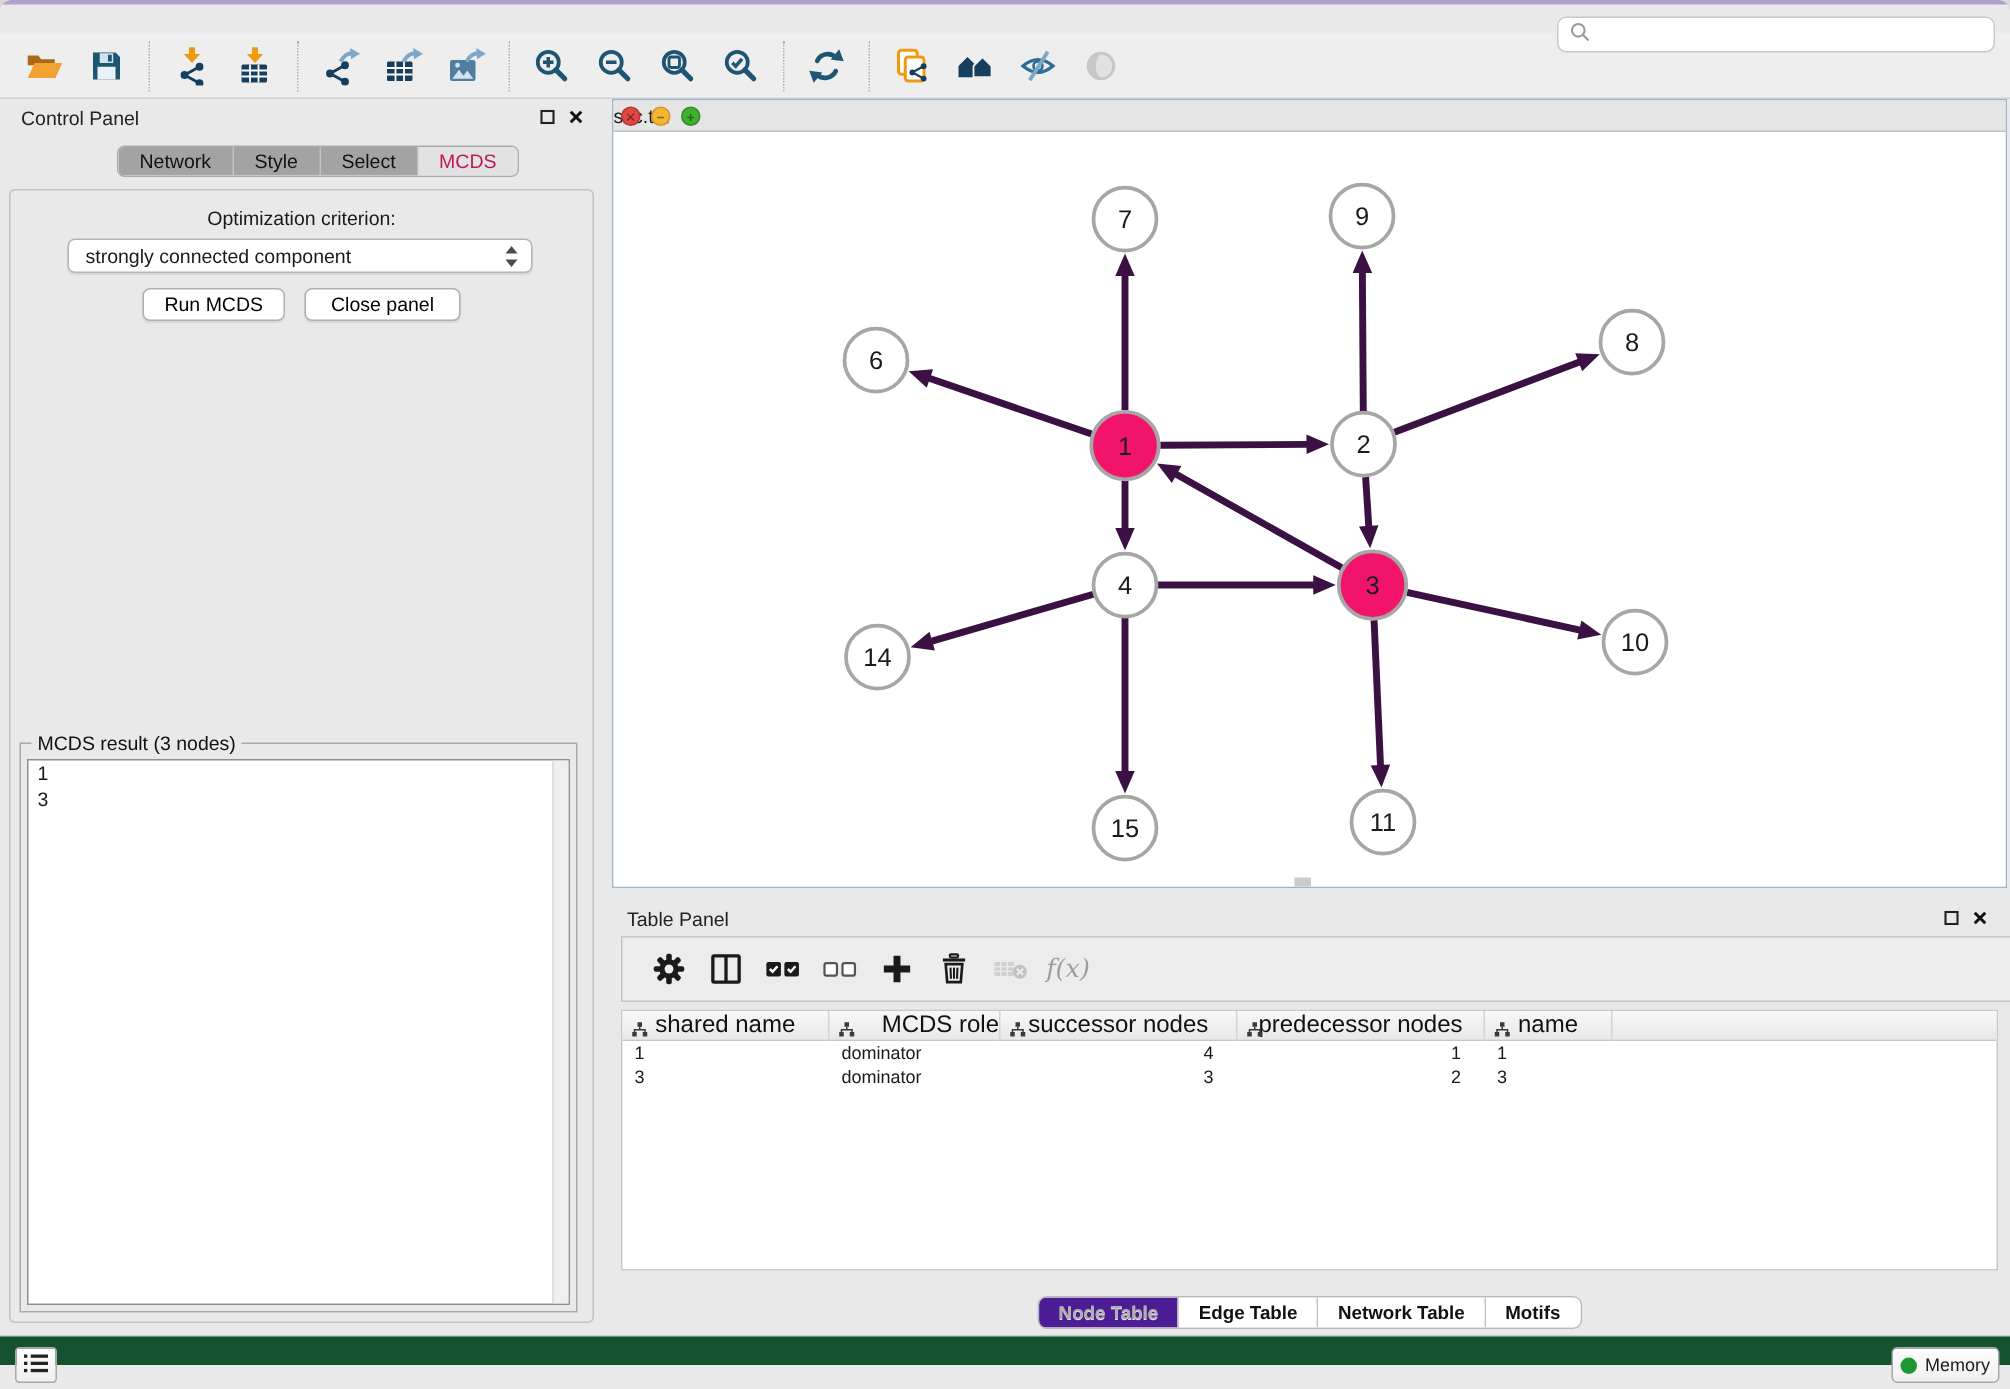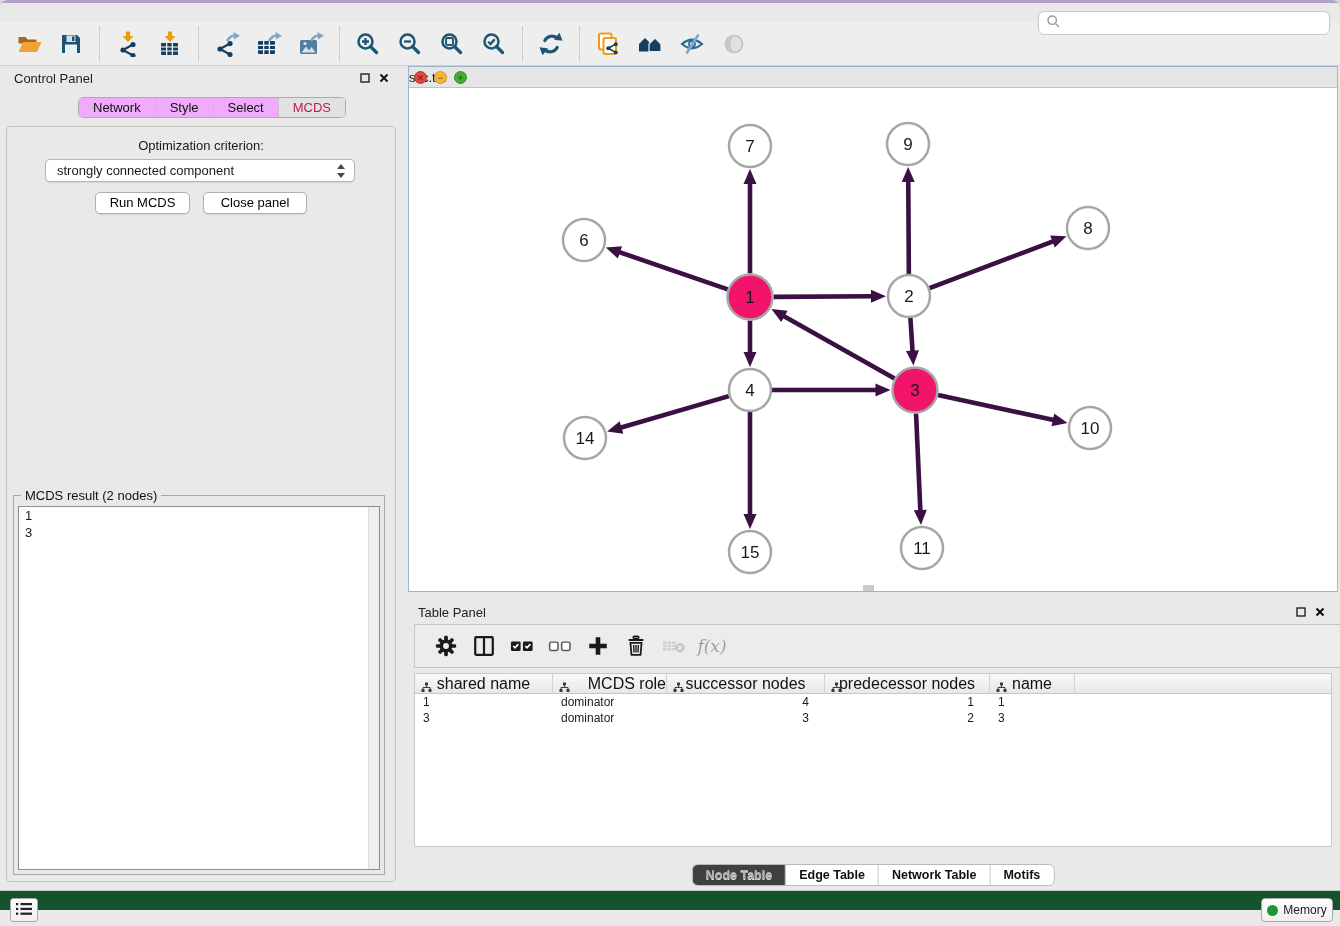--- a/index.html
+++ b/index.html
@@ -25,21 +25,21 @@
 
   
   #control-panel { position:absolute; left:0; top:66px; width:402px; height:824px; }
   .panel-header { position:relative; height:24px; }
   .panel-title { position:absolute; left:14px; top:5px; color:#222; }
   .panel-btns { position:absolute; right:12px; top:6px; display:flex; gap:7px; }
   .panel-btn { width:12px; height:12px; display:flex; align-items:center; justify-content:center; }
 
   #cp-tabs { position:absolute; left:78px; top:31px; height:21px; display:flex;
              border:1px solid #ababab; border-radius:5px; overflow:hidden; background:#fff; }
-  .cp-tab { padding:0 14px; line-height:19px; background:#f0abfc; color:#111; border-right:1px solid #c2c2c2;
+  .cp-tab { padding:0 14px; line-height:19px; background:#a3a3a3; color:#111; border-right:1px solid #c2c2c2;
             font-size:13px; text-align:center; }
   .cp-tab:last-child { border-right:none; }
   .cp-tab.selected { background:#e2e2e2; color:#be185d; }
 
   #cp-content { position:absolute; left:6px; top:60px; width:390px; height:756px;
                 background:#e9e9e9; border:1px solid #c2c2c2; border-radius:4px; }
   #opt-label { position:absolute; left:0; top:11px; width:100%; text-align:center; }
   #opt-select { position:absolute; left:38px; top:32px; width:310px; height:23px; background:#fff;
                 border:1px solid #b5b5b5; border-radius:5px; line-height:21px; padding-left:11px;
                 box-shadow:0 1px 1px rgba(0,0,0,.08); }
@@ -87,21 +87,21 @@
   .th-cell { position:relative; height:20px; border-right:1px solid #d4d4d4; display:flex;
              align-items:center; justify-content:center; font-size:16px; color:#111; }
   .th-icon { position:absolute; left:6px; top:5px; }
   .tr-row { display:flex; height:16px; font-size:12px; }
   .td-cell { height:16px; line-height:16px; overflow:hidden; }
   #tp-tabs { position:absolute; left:50%; transform:translateX(-50%); top:264px; height:22px; display:flex;
              border:1px solid #b9b9b9; border-radius:6px; overflow:hidden; background:#fff; }
   .tp-tab { padding:0 13px; line-height:20px; font-size:12.5px; font-weight:bold; color:#111; background:#fff;
             border-right:1px solid #c2c2c2; }
   .tp-tab:last-child { border-right:none; }
-  .tp-tab.selected { background:#404040; color:#aeaeae; text-shadow:0 1px 0 #e8e8e8; }
+  .tp-tab.selected { background:#4c1d95; color:#aeaeae; text-shadow:0 1px 0 #e8e8e8; }
 
   
   #status-bar { position:absolute; left:0; top:890px; width:100%; height:20px; background:#14532d;
                 border-top:1px solid #c9c9c9; }
   .sb-button { position:absolute; top:7px; height:24px; background:linear-gradient(#fdfdfd,#f0f0f0);
                border:1px solid #a9a9a9; border-radius:3px; display:flex; align-items:center;
                justify-content:center; }
   #sb-list { left:10px; width:28px; }
   #sb-memory { left:1261px; width:72px; border-radius:4px; gap:5px; font-size:12px; }
   #mem-dot { width:11px; height:11px; border-radius:50%; }
@@ -310,21 +310,21 @@
       <div id="opt-select">
         <span>strongly connected component</span>
         <span class="stepper">
             <span class="up"></span>
             <span class="down"></span>
           </span>
       </div>
       <button class="cp-button" id="run-btn">Run MCDS</button>
       <button class="cp-button" id="close-btn">Close panel</button>
       <div id="result-fieldset">
-        <span id="result-legend">MCDS result (2 nodes)</span>
+        <span id="result-legend">MCDS result (3 nodes)</span>
         <div id="result-list">
           <div id="result-items">
               <div class="result-item">1</div>
               <div class="result-item">3</div>
             </div>
           <div id="result-scroll"></div>
         </div>
       </div>
     </div>
   </div>

